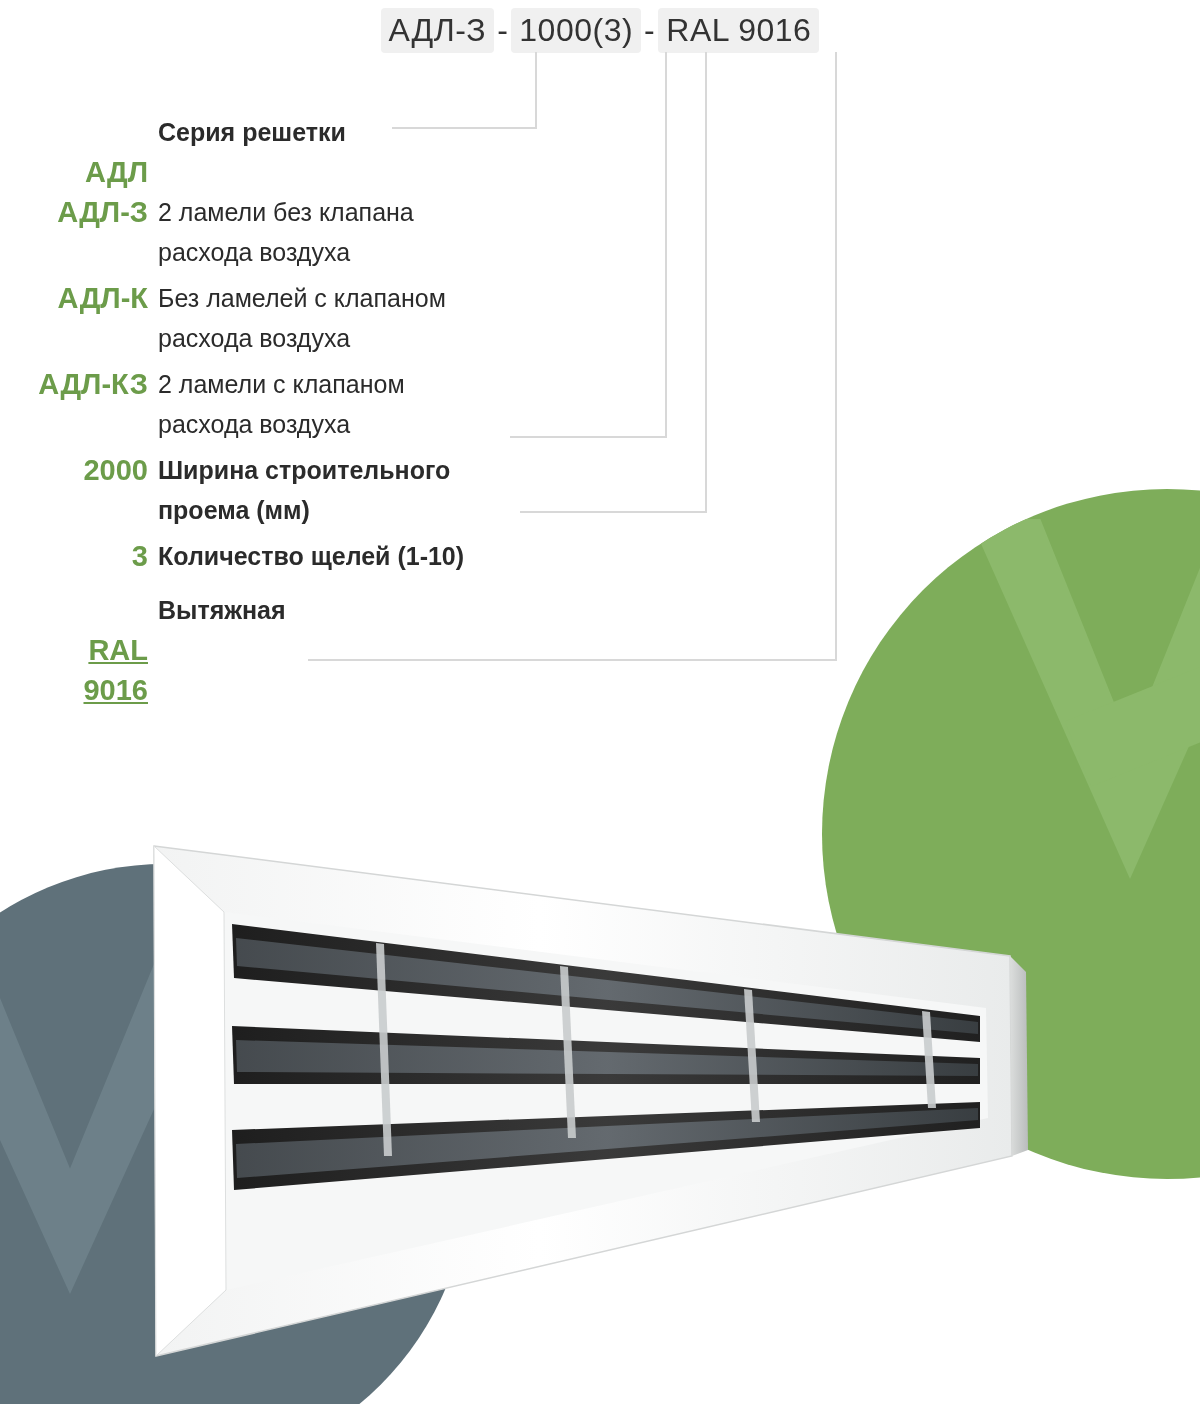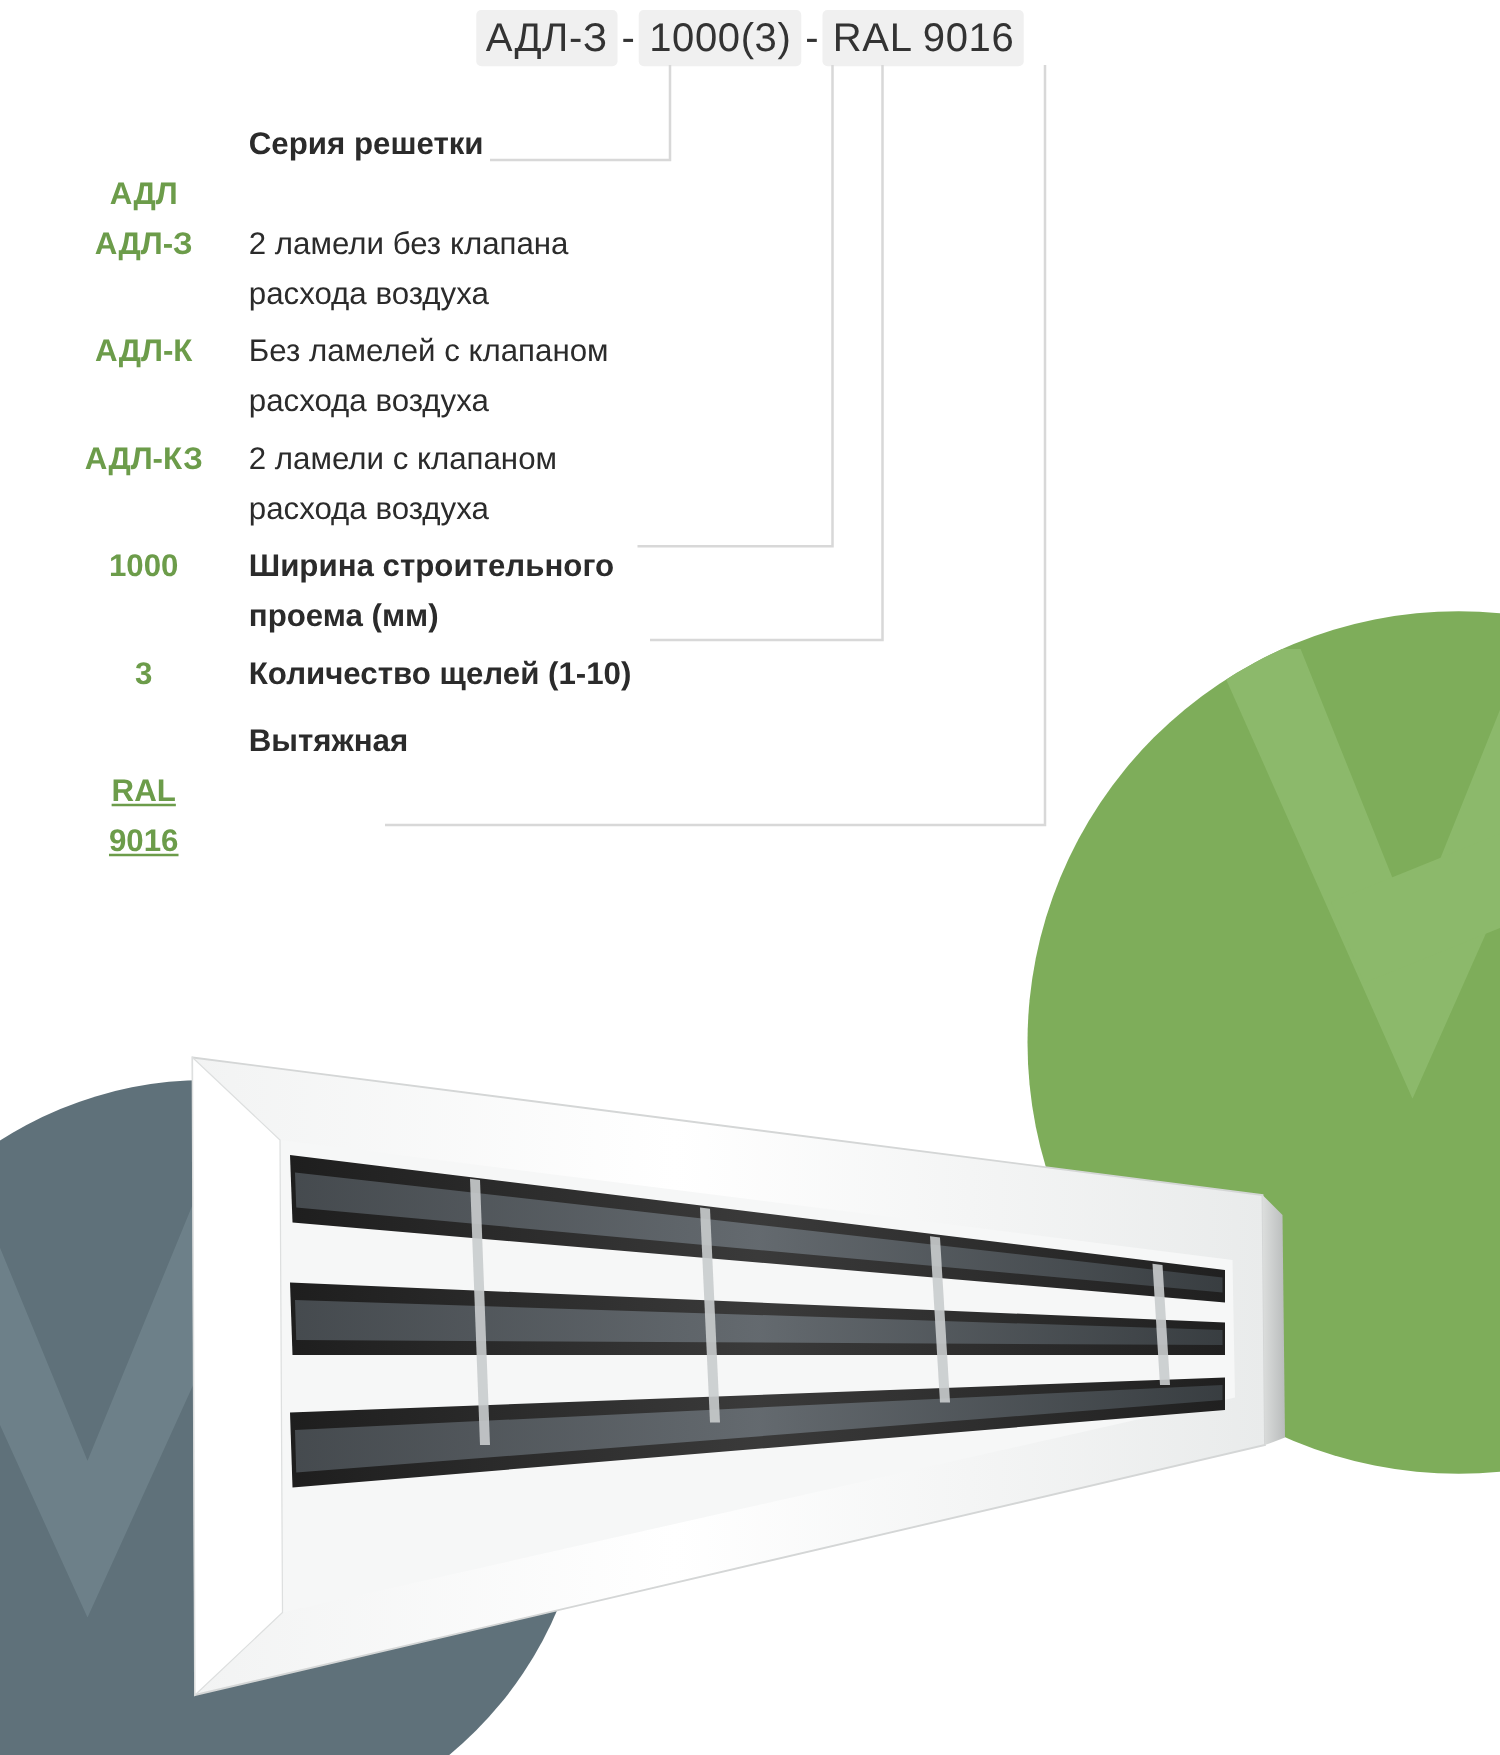--- a/index.html
+++ b/index.html
@@ -48,36 +48,35 @@
     left: 0;
     width: 1200px;
     height: 900px;
     pointer-events: none;
   }
 
   
   .legend {
     position: absolute;
     left: 0;
-    top: 95px;
+    top: 112px;
     width: 760px;
-    padding-left: 41px;
   }
   .row {
     display: flex;
     align-items: flex-start;
     margin-bottom: 0;
   }
   .code {
     width: 148px;
     flex: 0 0 148px;
-    text-align: center;
+    text-align: right;
     padding-right: 10px;
     color: #6c9c4a;
-    font-size: 25px;
+    font-size: 29px;
     font-weight: bold;
     line-height: 40px;
     white-space: nowrap;
   }
   .desc {
     font-size: 25px;
     line-height: 40px;
     color: #2b2b2b;
     white-space: pre-line;
   }
@@ -206,21 +205,21 @@
 
   <div class="row">
     <div class="code">АДЛ-КЗ</div>
     <div class="desc">2 ламели с клапаном
 расхода воздуха</div>
   </div>
 
   <div class="gap-s"></div>
 
   <div class="row">
-    <div class="code">1000</div>
+    <div class="code">2000</div>
     <div class="desc bold">Ширина строительного
 проема (мм)</div>
   </div>
 
   <div class="gap-s"></div>
 
   <div class="row">
     <div class="code">3</div>
     <div class="desc bold">Количество щелей (1-10)</div>
   </div>

